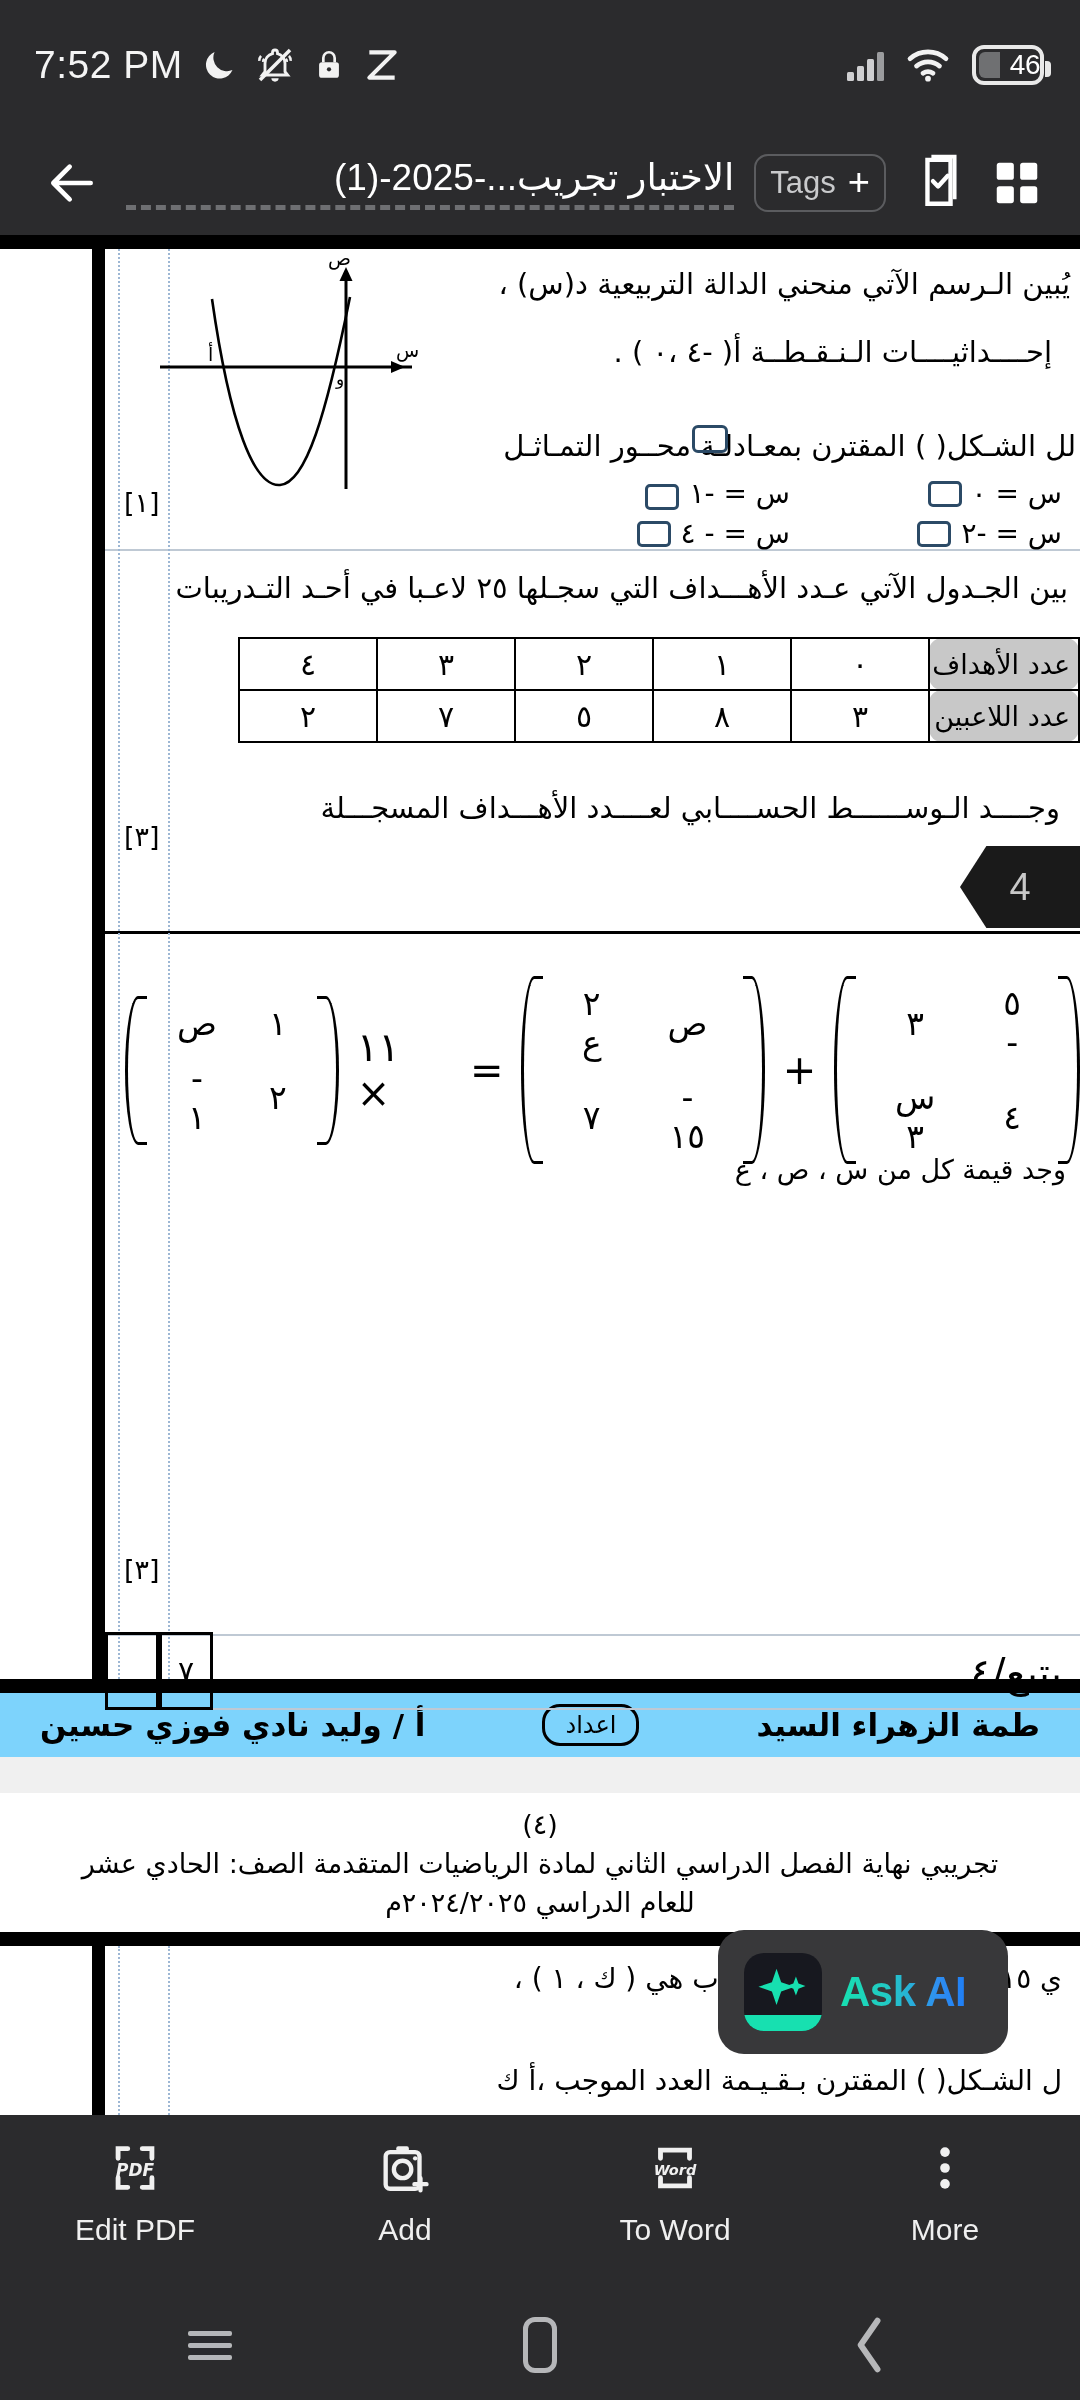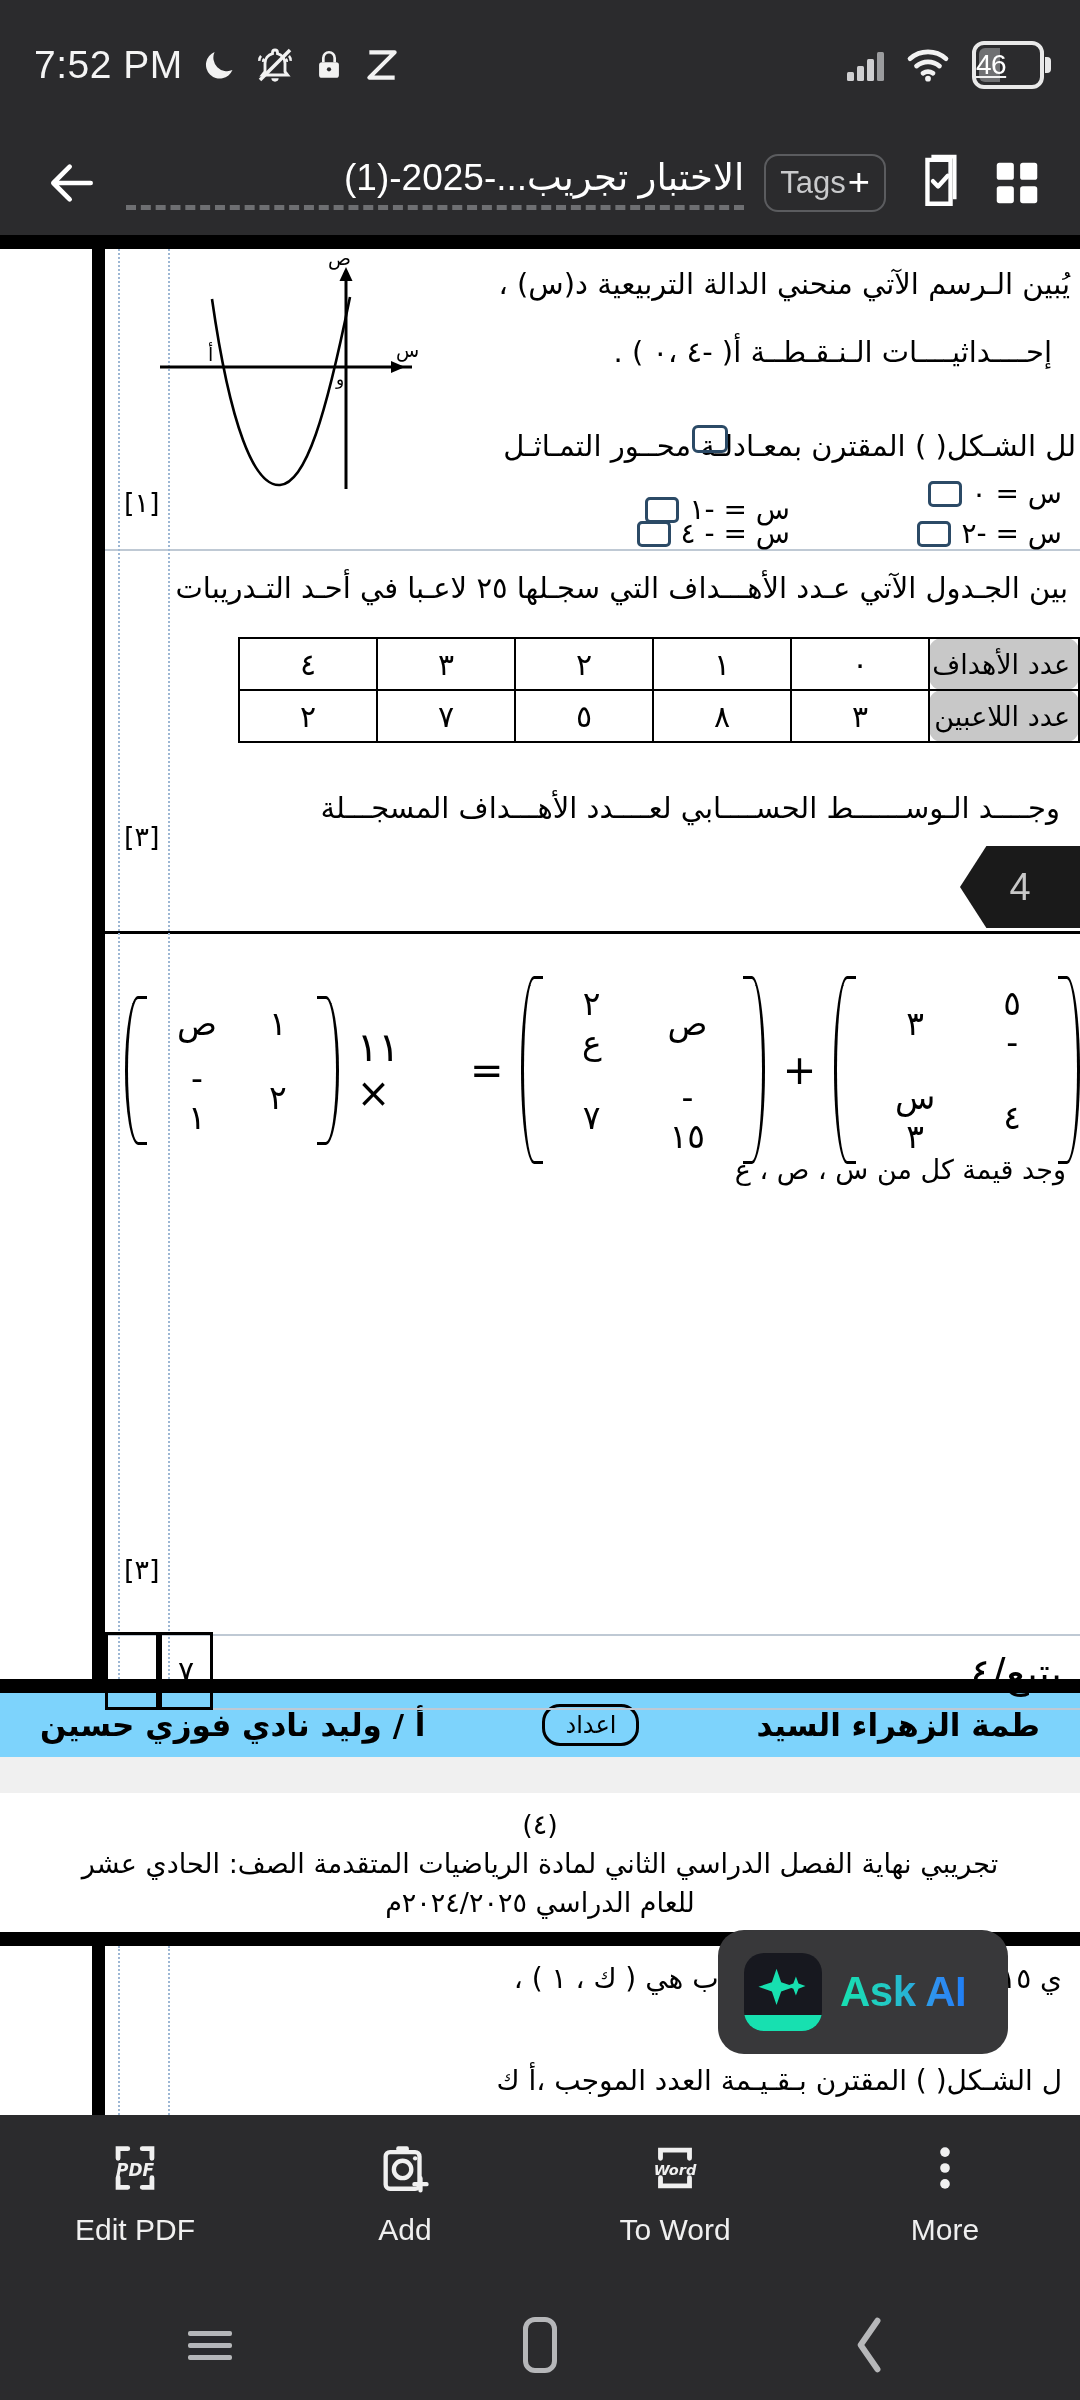--- a/index.html
+++ b/index.html
@@ -15,24 +15,23 @@
   .statusbar {
     position: absolute; top: 0; left: 0; width: 1080px; height: 130px;
     display: flex; align-items: center; justify-content: space-between;
     padding: 0 36px 0 34px; color: #f2f2f2;
   }
   .sb-left { display: flex; align-items: center; gap: 17px; }
   .sb-time { font-size: 39px; letter-spacing: 0.5px; color: #f4f4f4; font-weight: 400; }
   .sb-right { display: flex; align-items: center; gap: 21px; }
   .sb-icon { display: flex; align-items: center; justify-content: center; }
   .battery {
-    position: relative; width: 72px; height: 48px; border: 4px solid #e9e9e9;
-    border-radius: 12px; display: flex; align-items: center; justify-content: flex-start;
+    position: relative; width: 72px; height: 40px; border: 4px solid #e9e9e9;
+    border-radius: 12px; display: flex; align-items: center; justify-content: flex-end;
     overflow: visible;
-    text-decoration: underline;
   }
   .battery::after {
     content: ""; position: absolute; right: -11px; top: 12px;
     width: 6px; height: 16px; background: #e9e9e9; border-radius: 0 4px 4px 0;
   }
   .battery .fill {
     position: absolute; left: 3px; top: 3px; bottom: 3px; width: 21px;
     background: #6f7072; border-radius: 6px 0 0 6px;
   }
   .battery .pct { position: relative; font-size: 28px; color: #fff; font-weight: 500; letter-spacing:-0.5px;}
@@ -54,21 +53,21 @@
     font-size: 37px; color: #ffffff; white-space: nowrap; overflow: hidden;
     text-overflow: clip; direction: rtl; text-align: right; padding-bottom: 5px;
   }
   .title-underline {
     height: 0; border-bottom: 5px dashed #6e6f72; width: 100%;
     margin-top: 1px;
   }
   .tags-btn {
     flex: 0 0 auto; height: 58px; min-width: 104px; padding: 0 14px;
     border: 2px solid #5b5c5f; border-radius: 14px; display: flex; align-items: center;
-    justify-content: center; gap: 2px; margin-left: 12px; margin-right: 14px;
+    justify-content: center; gap: 12px; margin-left: 12px; margin-right: 14px;
   }
   .tags-btn .t-label { font-size: 31px; color: #c9cacc; }
   .tags-btn .t-plus { font-size: 38px; color: #ffffff; line-height: 0.8; font-weight: 300; }
   .hdr-icon { flex: 0 0 auto; width: 78px; height: 78px; display:flex; align-items:center; justify-content:center; }
 
   
   .docarea {
     position: absolute; top: 235px; left: 0; width: 1080px; height: 1880px;
     background: #ffffff; overflow: hidden;
   }
@@ -296,21 +295,21 @@
           <span class="cbx-sm" style="position:absolute; right:352px; top:176px;"></span>
 
           <div class="opt-row" style="right:18px; top:228px;">
             <span class="ar">س = ٠</span>
             <span class="cbx"></span>
           </div>
           <div class="opt-row" style="right:18px; top:268px;">
             <span class="ar">س = -٢</span>
             <span class="cbx"></span>
           </div>
-          <div class="opt-row" style="right:290px; top:244px;">
+          <div class="opt-row" style="right:290px; top:228px;align-items:flex-end;">
             <span class="ar">س = -١</span>
             <span class="cbx"></span>
           </div>
           <div class="opt-row" style="right:290px; top:268px;">
             <span class="ar">س = - ٤</span>
             <span class="cbx"></span>
           </div>
           <div class="ar mark" style="left:124px; top:238px;">[١]</div>
         </div>
 

